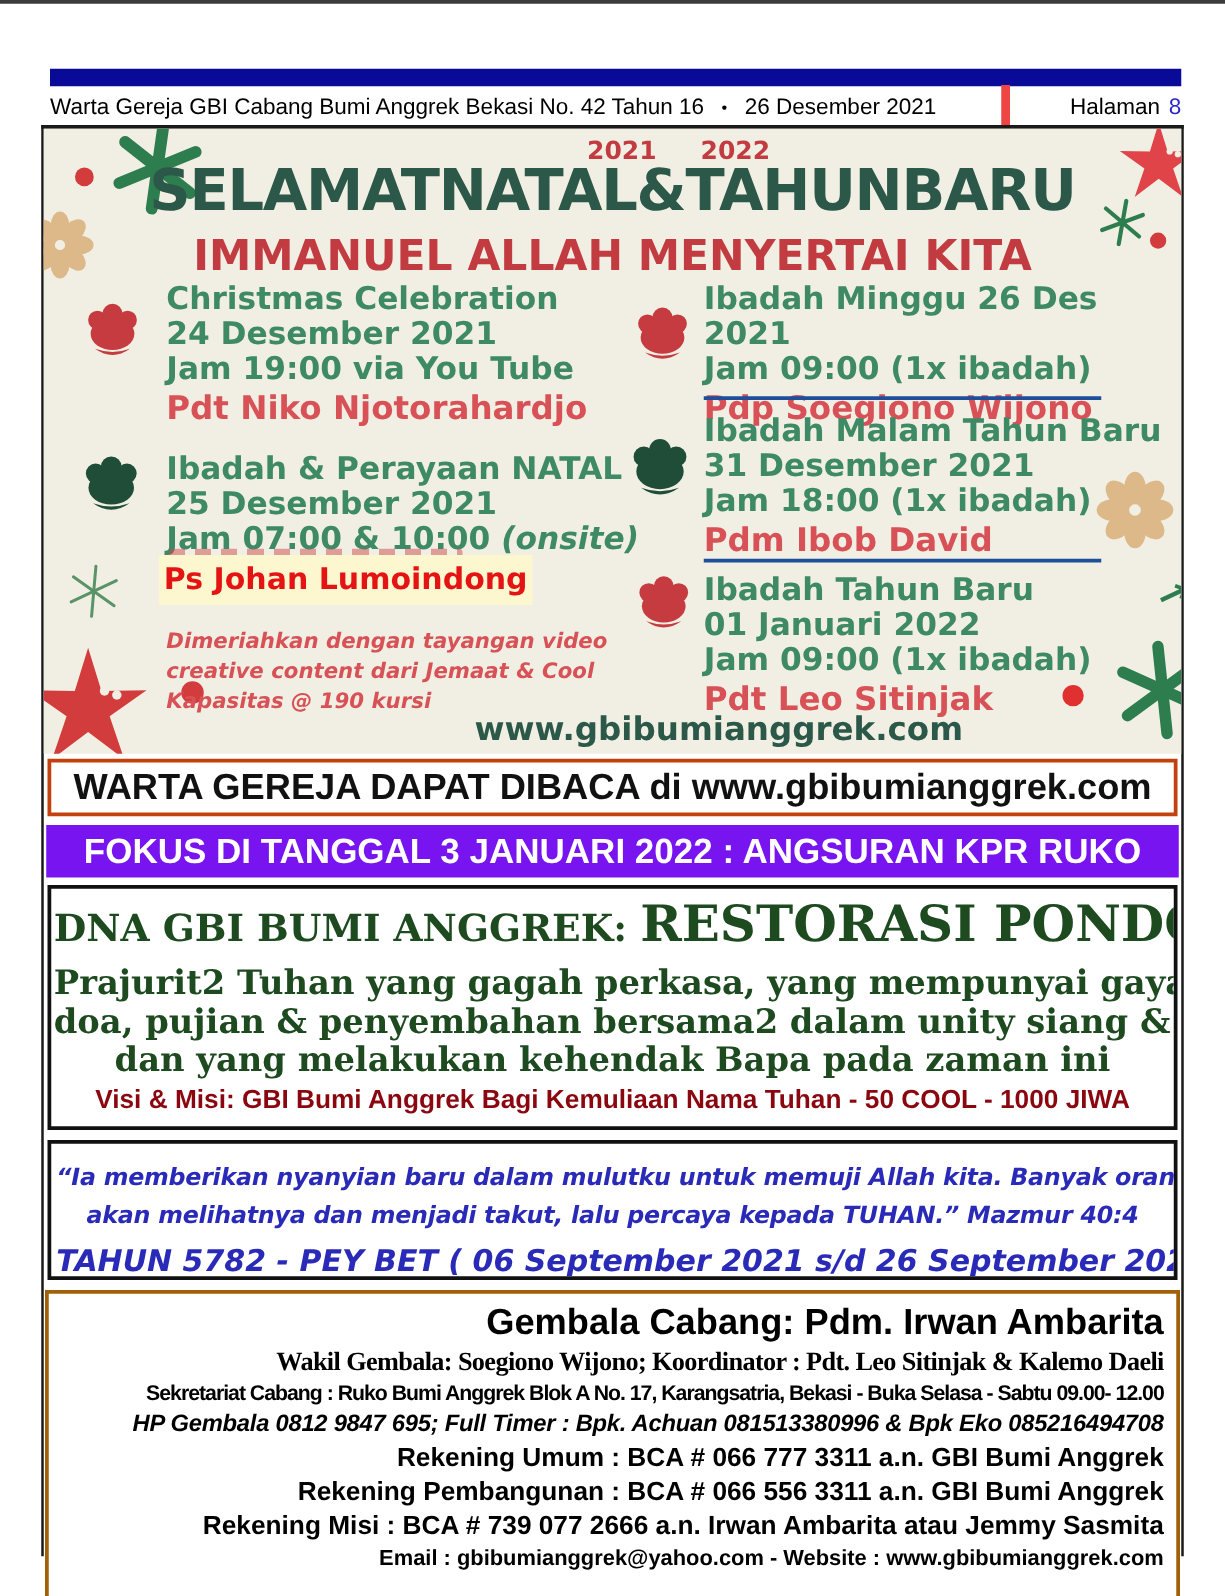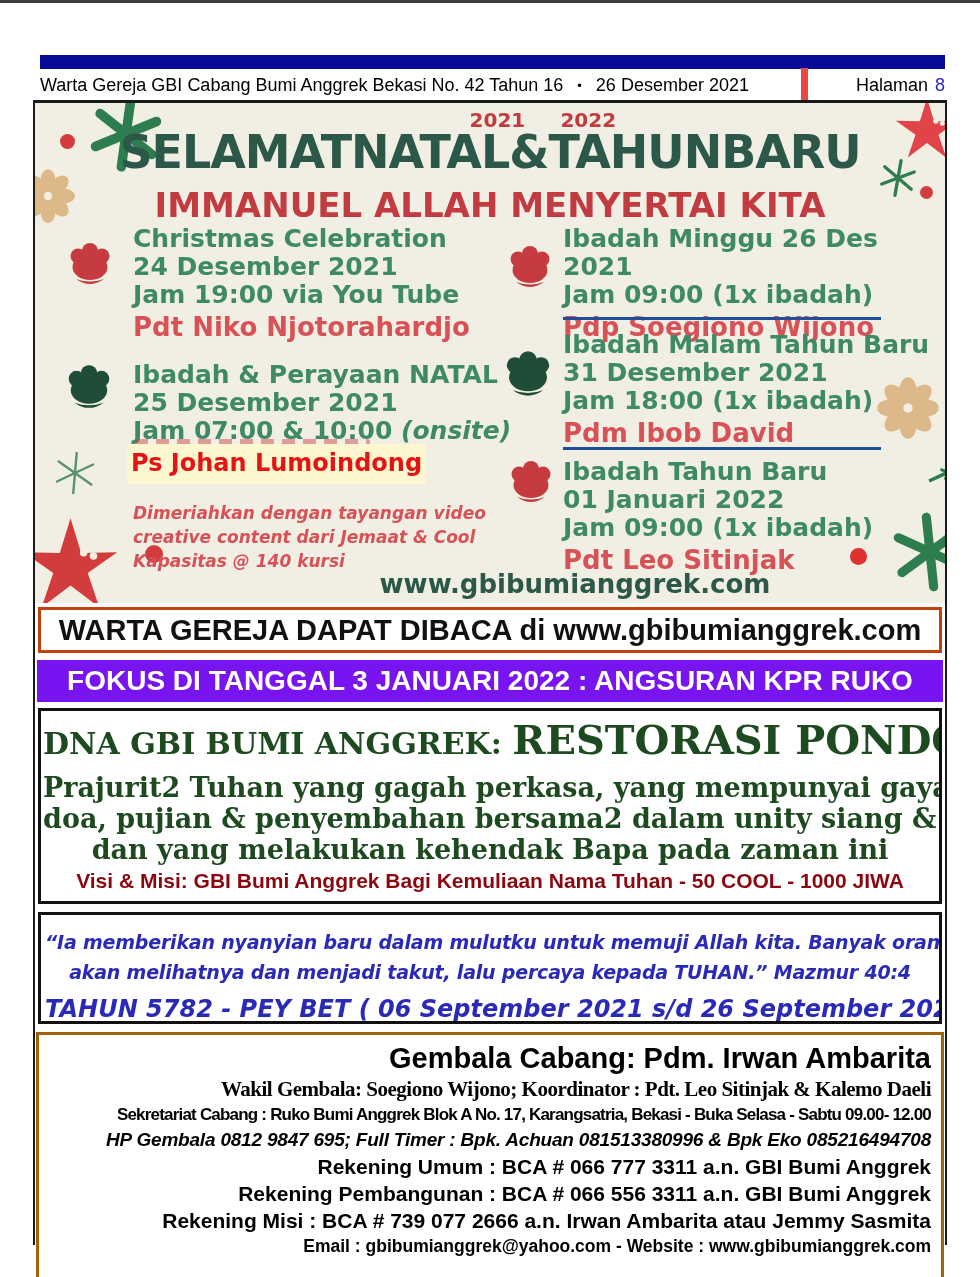--- a/index.html
+++ b/index.html
@@ -226,21 +226,21 @@
     <div class="event lb2">
       <div>Ibadah &amp; Perayaan NATAL</div>
       <div>25 Desember 2021</div>
       <div><span>Jam 07:00 &amp; 10:00</span>&nbsp;<i>(onsite)</i></div>
     </div>
     <div class="covered"></div>
     <div class="sticker">Ps Johan Lumoindong</div>
     <div class="note">
       <div>Dimeriahkan dengan tayangan video</div>
       <div>creative content dari Jemaat &amp; Cool</div>
-      <div>Kapasitas @ 140 kursi</div>
+      <div>Kapasitas @ 190 kursi</div>
     </div>
     <div class="website">www.gbibumianggrek.com</div>
 
     <div class="event rb1">
       <div>Ibadah Minggu 26 Des 2021</div>
       <div>Jam 09:00 (1x ibadah)</div>
       <div class="speaker">Pdp Soegiono Wijono</div>
     </div>
     <div class="bluehr hr1"></div>
     <div class="event rb2">

